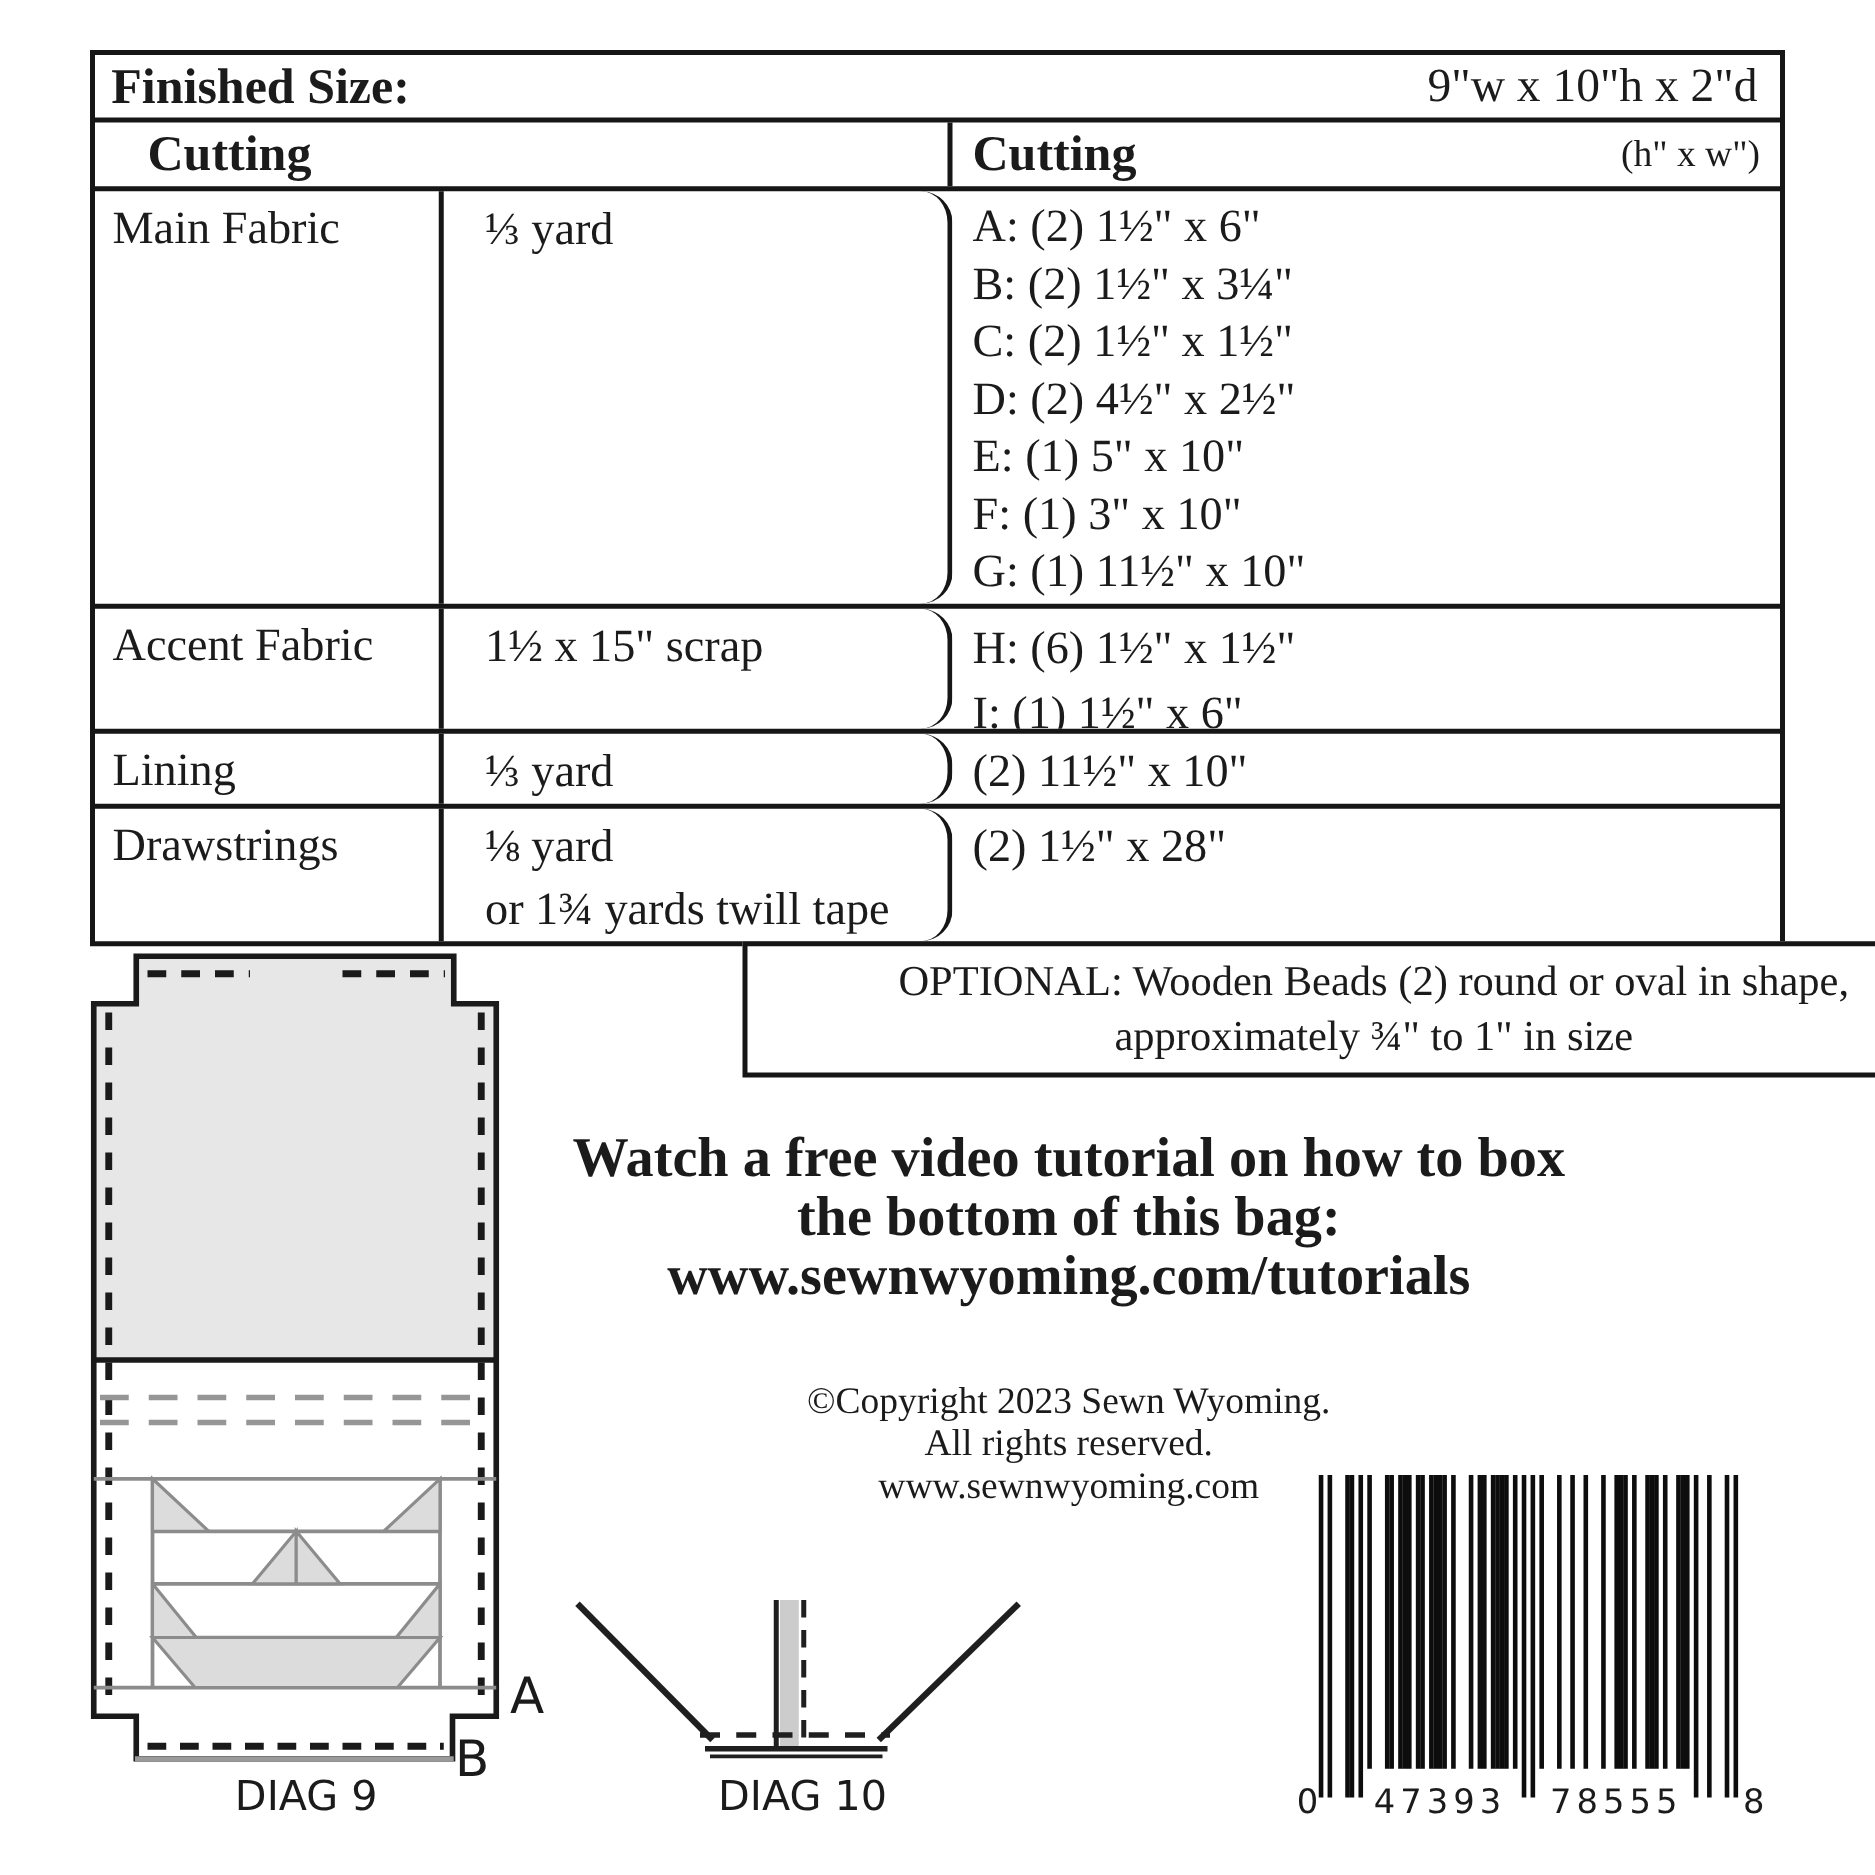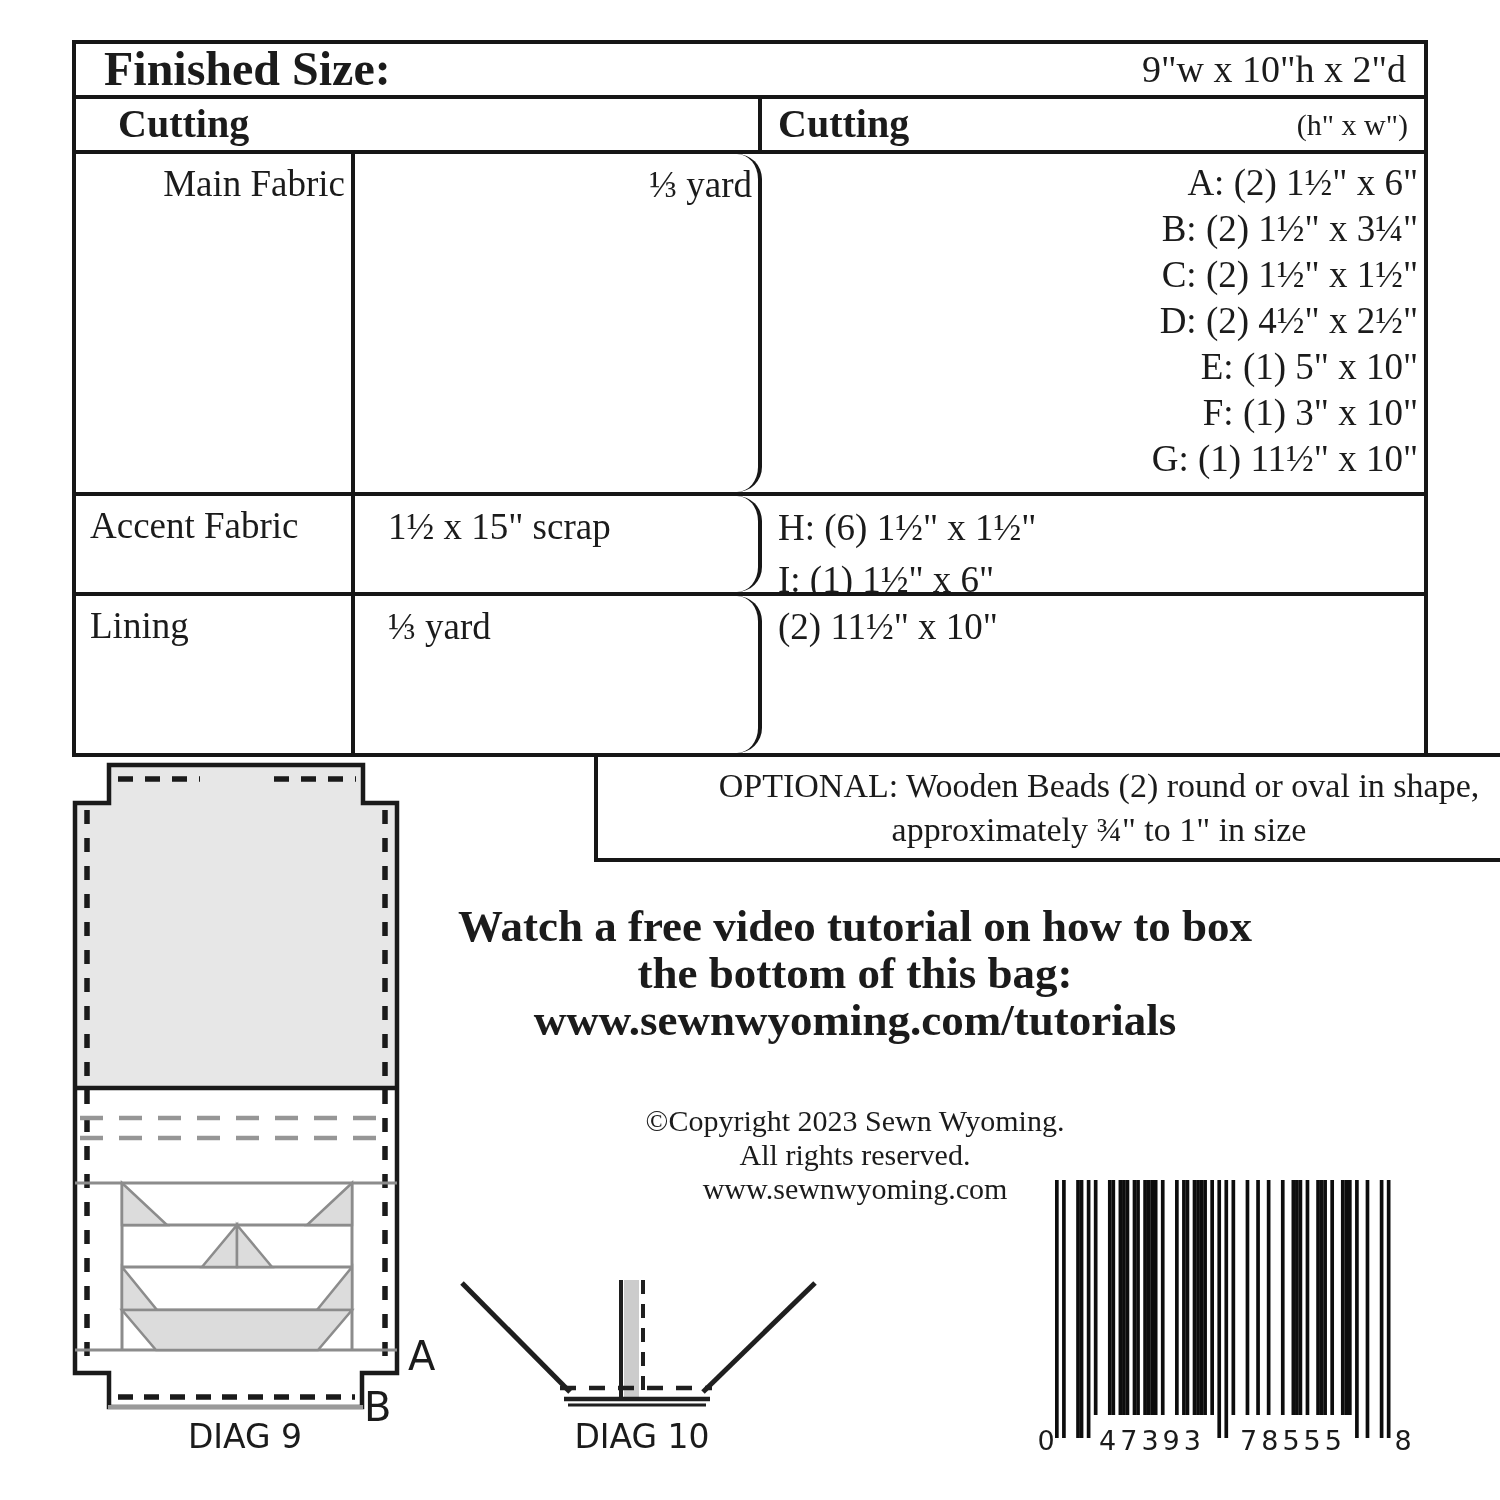--- a/index.html
+++ b/index.html
@@ -6,34 +6,34 @@
   #canvas{position:relative;width:1500px;height:1500px;background:#fff;overflow:hidden;
           font-family:"Liberation Serif","DejaVu Serif",serif;color:#1b1b1b;}
   
   .tbl{position:absolute;left:72px;top:40px;width:1356px;height:717px;
        border:4px solid #161616;box-sizing:border-box;background:#fff;display:flex;flex-direction:column;}
   .trow{display:flex;box-sizing:border-box;border-bottom:4px solid #161616;}
   .trow:last-child{border-bottom:none;flex:1;}
   .cell{box-sizing:border-box;overflow:hidden;}
   .vline{border-right:4px solid #161616;}
   .fs-row{height:55px;align-items:flex-start;}
-  .fs-label{font-weight:bold;font-size:48px;line-height:50px;padding-left:28px;flex:1;}
+  .fs-label{font-weight:bold;font-size:40px;line-height:50px;padding-left:13px;flex:1;}
   .fs-value{font-size:38px;line-height:50px;padding-right:18px;}
   .hd-row{height:55px;}
   .hd-supplies{width:686px;font-weight:bold;font-size:40px;line-height:50px;padding-left:42px;}
   .hd-cutting{flex:1;display:flex;align-items:flex-start;}
   .hd-cutting .c1{font-weight:bold;font-size:40px;line-height:50px;padding-left:16px;flex:1;}
   .hd-cutting .c2{font-size:30px;line-height:52px;padding-right:16px;}
   .col-name{width:279px;font-size:37px;line-height:48px;padding:6px 6px 0 14px;}
   .col-amt{width:407px;font-size:37px;line-height:50px;padding:6px 6px 0 33px;border-radius:25px;}
   .col-cut{flex:1;font-size:37px;padding:6px 6px 0 16px;}
   .lh46 div{line-height:46px;}
   .lh52 div{line-height:52px;}
   .lh50 div{line-height:50px;}
-  .r-main{height:342px;text-align:right;} .r-accent{height:100px;} .r-lining{height:60px;}
+  .r-main{height:342px;} .r-accent{height:100px;} .r-lining{height:60px;}
   
   .optional{position:absolute;left:594px;top:753px;width:1010px;height:109px;border:4px solid #161616;
             box-sizing:border-box;text-align:center;font-size:34px;line-height:44px;padding-top:7px;background:#fff;}
   
   .tutorial{position:absolute;left:375px;top:903px;width:960px;text-align:center;
             font-weight:bold;font-size:45px;line-height:47px;}
   .copyright{position:absolute;left:375px;top:1080px;width:960px;text-align:center;
              font-size:30px;line-height:34px;margin-top:24px;}
   
   .fig{position:absolute;}
@@ -91,20 +91,30 @@
     <div class="trow r-lining">
       <div class="cell vline col-name">Lining</div>
       <div class="cell vline col-amt lh50">
         <div>⅓ yard</div>
       </div>
       <div class="cell col-cut lh50">
         <div>(2) 11½" x 10"</div>
       </div>
     </div>
 
+    <div class="trow">
+      <div class="cell vline col-name">Drawstrings</div>
+      <div class="cell vline col-amt lh50">
+        <div>⅛ yard</div>
+        <div>or 1¾ yards twill tape</div>
+      </div>
+      <div class="cell col-cut lh50">
+        <div>(2) 1½" x 28"</div>
+      </div>
+    </div>
   </div>
 
   <div class="optional">
     <div>OPTIONAL: Wooden Beads (2) round or oval in shape,</div>
     <div>approximately ¾" to 1" in size</div>
   </div>
 
   <div class="tutorial">
     <div>Watch a free video tutorial on how to box</div>
     <div>the bottom of this bag:</div>

